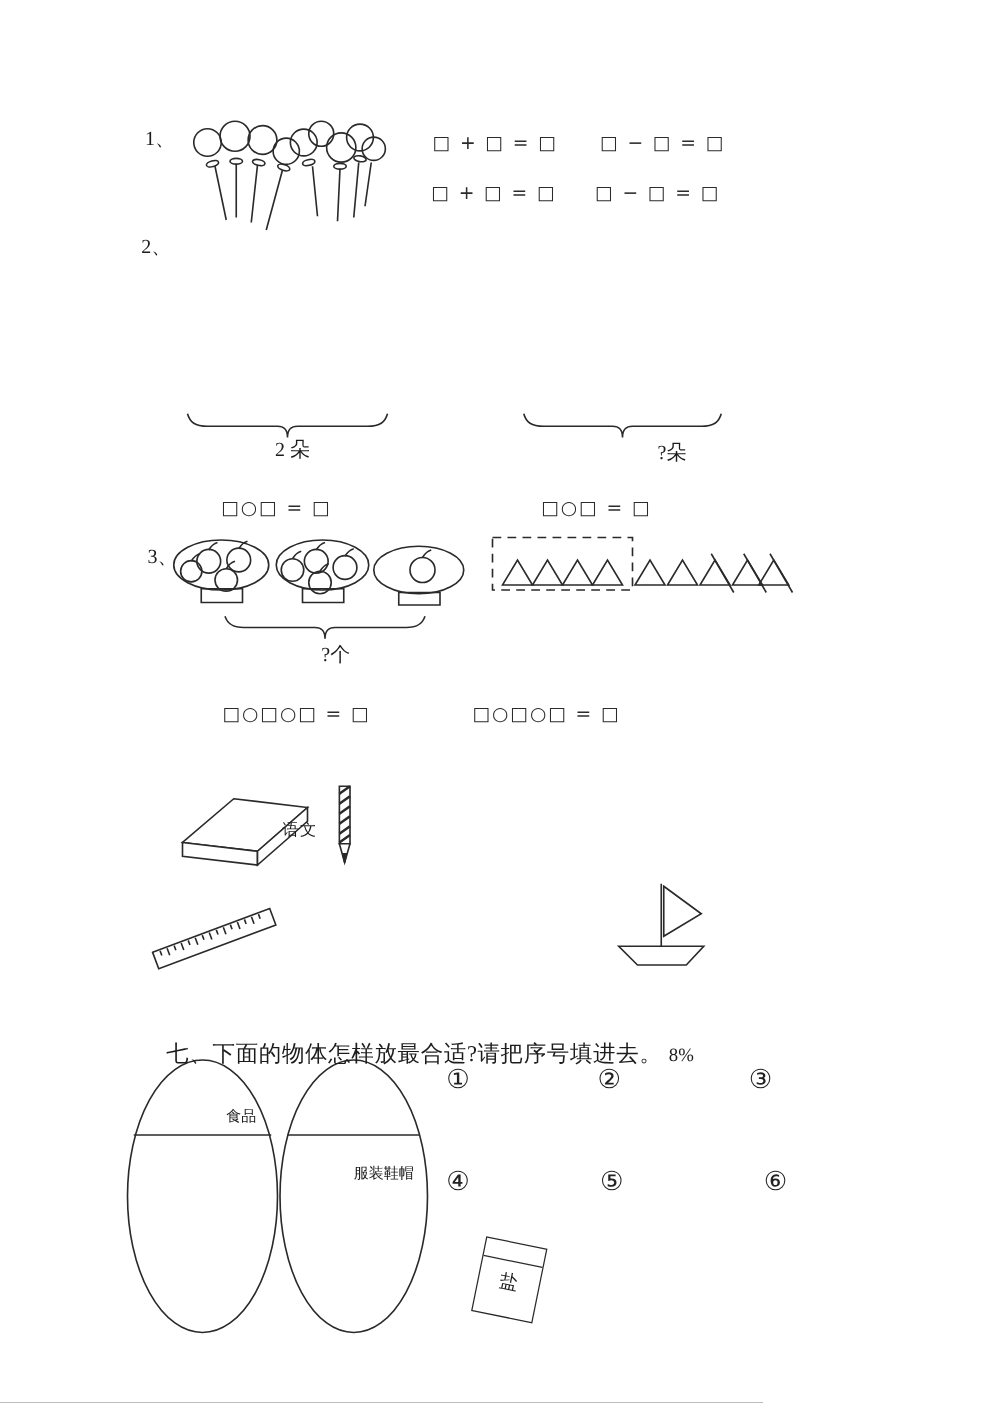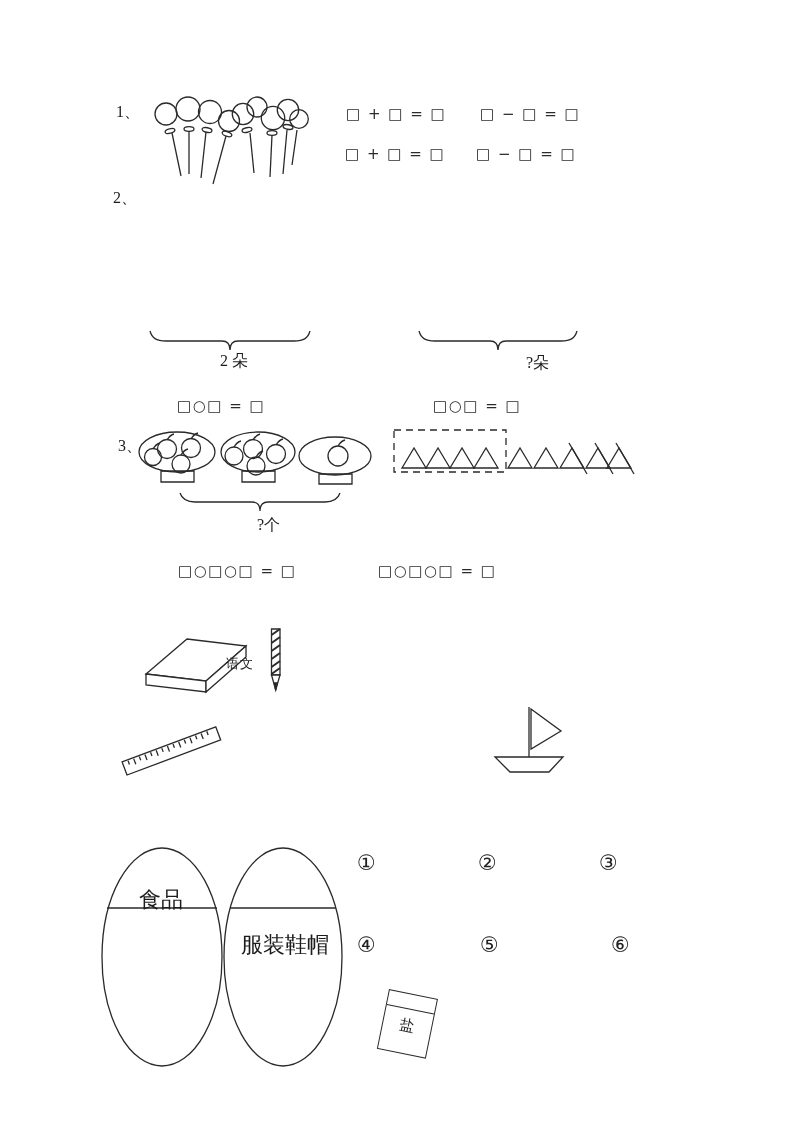--- a/index.html
+++ b/index.html
@@ -17,21 +17,21 @@
   .eq {
     font-family:"DejaVu Sans", sans-serif;
     font-size:15px;
     letter-spacing:1.5px;
     color:#2b2b2b;
   }
   .cjk { font-size:16px; }
   .sec-title { font-size:18px; letter-spacing:0.5px; }
   .score { font-size:15px; margin-left:5px; letter-spacing:0; }
   .book-title { font-size:13px; letter-spacing:1px; }
-  .cat-label { font-size:22px; }
+  .cat-label { font-size:12px;margin-left:42px; }
   .choice {
     font-family:"DejaVu Sans", sans-serif;
     font-size:21px;
     color:#222;
   }
   .art { position:absolute; left:0; top:0; }
   .art * { vector-effect:non-scaling-stroke; }
   .salt-package {
     position:absolute;
     left:389px; top:989px;
@@ -195,20 +195,23 @@
   <div class="txt eq" style="left:177px; top:398px;">□○□ = □</div>
   <div class="txt eq" style="left:433px; top:398px;">□○□ = □</div>
 
   <div class="txt num-label" style="left:118px; top:437px;">3、</div>
   <div class="txt cjk" style="left:257px; top:516px;">?个</div>
   <div class="txt eq" style="left:178px; top:563px;">□○□○□ = □</div>
   <div class="txt eq" style="left:378px; top:563px;">□○□○□ = □</div>
 
   <div class="txt book-title" style="left:185px; top:657px;margin-left:41px;">语文</div>
 
+  <div class="txt sec-title" style="left:113px; top:812px;">
+    <span>七、下面的物体怎样放最合适?请把序号填进去。</span><span class="score">8%</span>
+  </div>
   <div class="txt cat-label" style="left:139px; top:887px;">食品</div>
   <div class="txt cat-label" style="left:241px; top:932px;">服装鞋帽</div>
 
   <div class="txt choice" style="left:357px; top:851px;">①</div>
   <div class="txt choice" style="left:478px; top:851px;">②</div>
   <div class="txt choice" style="left:599px; top:851px;">③</div>
   <div class="txt choice" style="left:357px; top:933px;">④</div>
   <div class="txt choice" style="left:480px; top:933px;">⑤</div>
   <div class="txt choice" style="left:611px; top:933px;">⑥</div>
 

